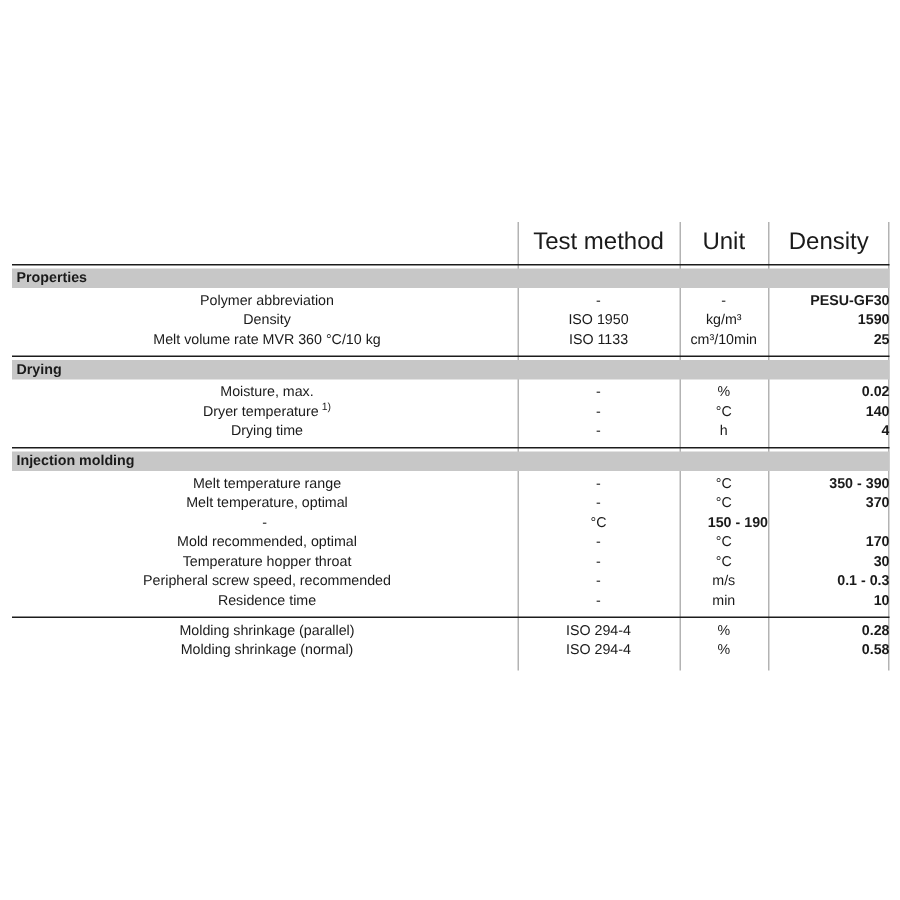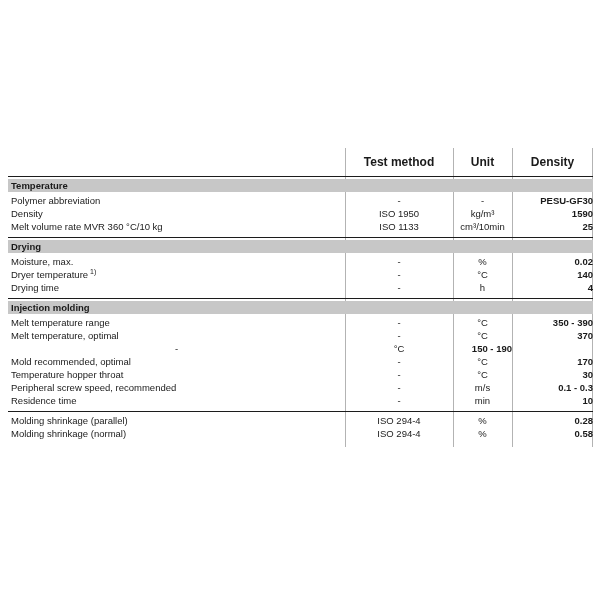--- a/index.html
+++ b/index.html
@@ -40,22 +40,22 @@
   .header-row {
     position: relative;
     z-index: 1;
     display: grid;
     grid-template-columns: 337px 108px 59px 81px;
     height: 28px;
     align-items: center;
   }
   .header-row .hcell {
     text-align: center;
-    font-weight: bold;
-    font-size: 12px;
+    font-weight: normal;
+    font-size: 16px;
     line-height: 28px;
   }
 
   .section {
     position: relative;
     z-index: 1;
     border-top: 1px solid #1c1c1c;
     padding-top: 2px;
   }
   .section + .section { margin-top: 4px; }
@@ -69,21 +69,21 @@
     margin-bottom: 2px;
   }
   .row {
     display: grid;
     grid-template-columns: 337px 108px 59px 81px;
     height: 13px;
     line-height: 13px;
     font-size: 9.5px;
   }
   .cell { overflow: hidden; white-space: nowrap; }
-  .cell.label { text-align: left; padding-left: 3px; }
+  .cell.label { text-align: center; padding-left: 3px; }
   .cell.method, .cell.unit { text-align: center; }
   .cell.value { text-align: right; font-weight: bold; }
   sup.note {
     font-size: 7px;
     line-height: 0;
     margin-left: 2px;
   }
 </style>
 </head>
 <body>
@@ -98,21 +98,21 @@
 
     <div class="header-row">
       <div class="hcell"></div>
       <div class="hcell">Test method</div>
       <div class="hcell">Unit</div>
       <div class="hcell">Density</div>
     </div>
 
     <div id="sections">
         <section class="section">
-          <div class="band">Temperature</div>
+          <div class="band">Properties</div>
           <div class="row">
             <div class="cell label"><span>Polymer abbreviation</span></div>
             <div class="cell method">-</div>
             <div class="cell unit">-</div>
             <div class="cell value">PESU-GF30</div>
           </div>
           <div class="row">
             <div class="cell label"><span>Density</span></div>
             <div class="cell method">ISO 1950</div>
             <div class="cell unit">kg/m³</div>

